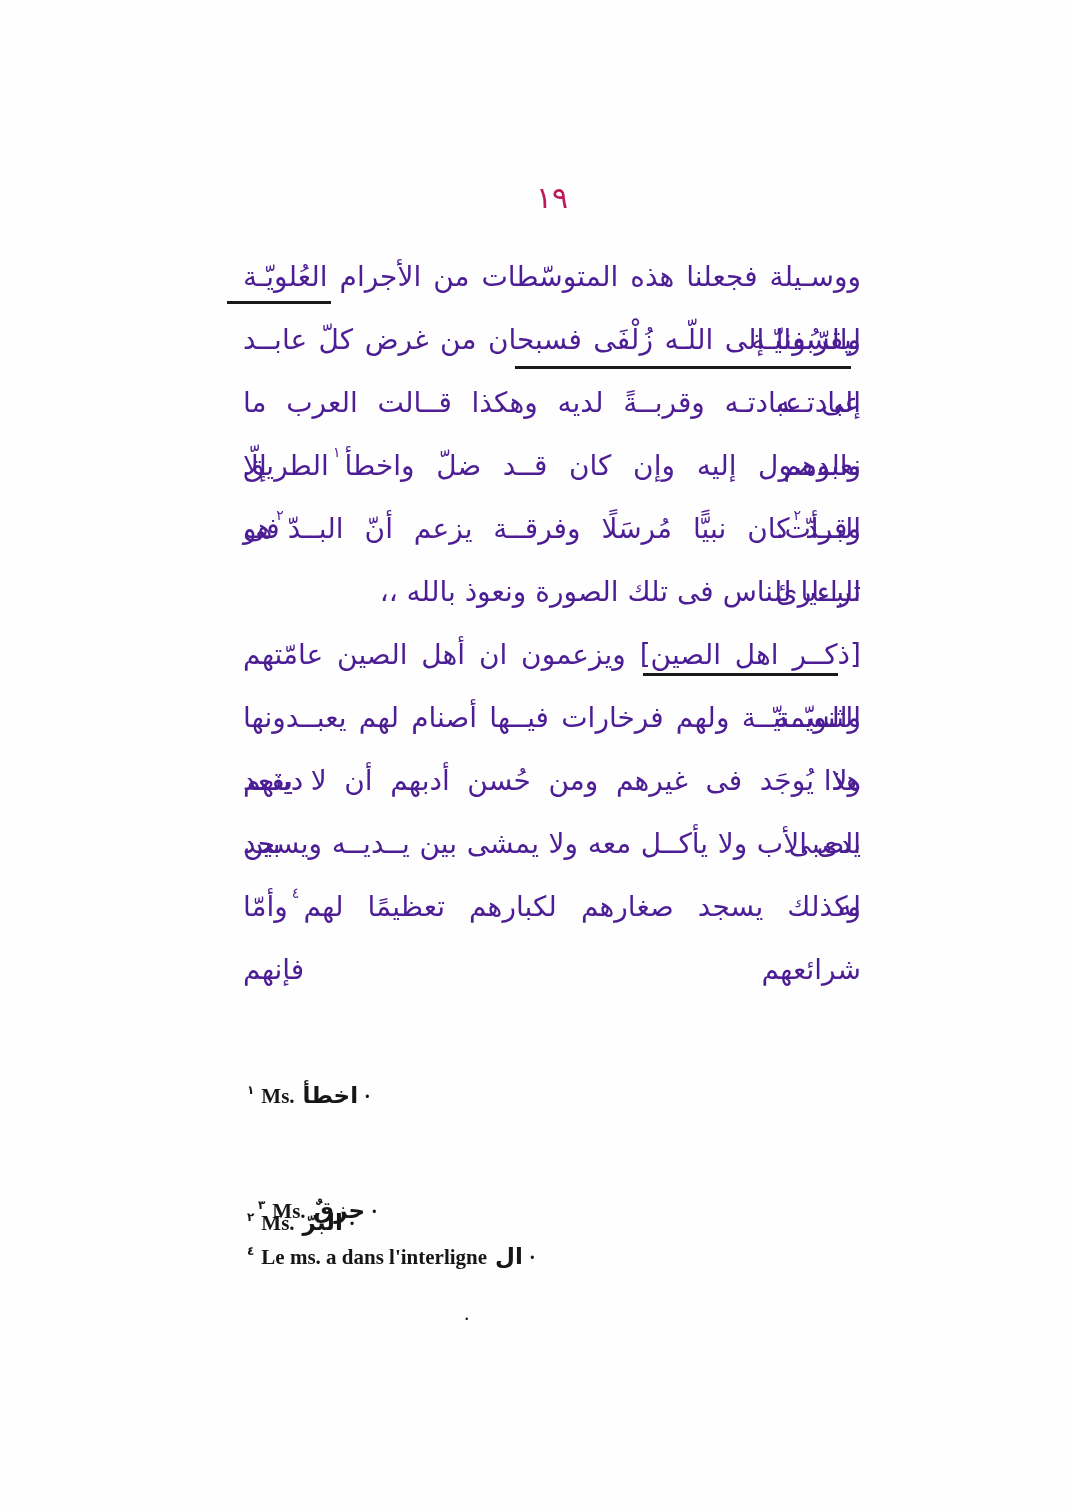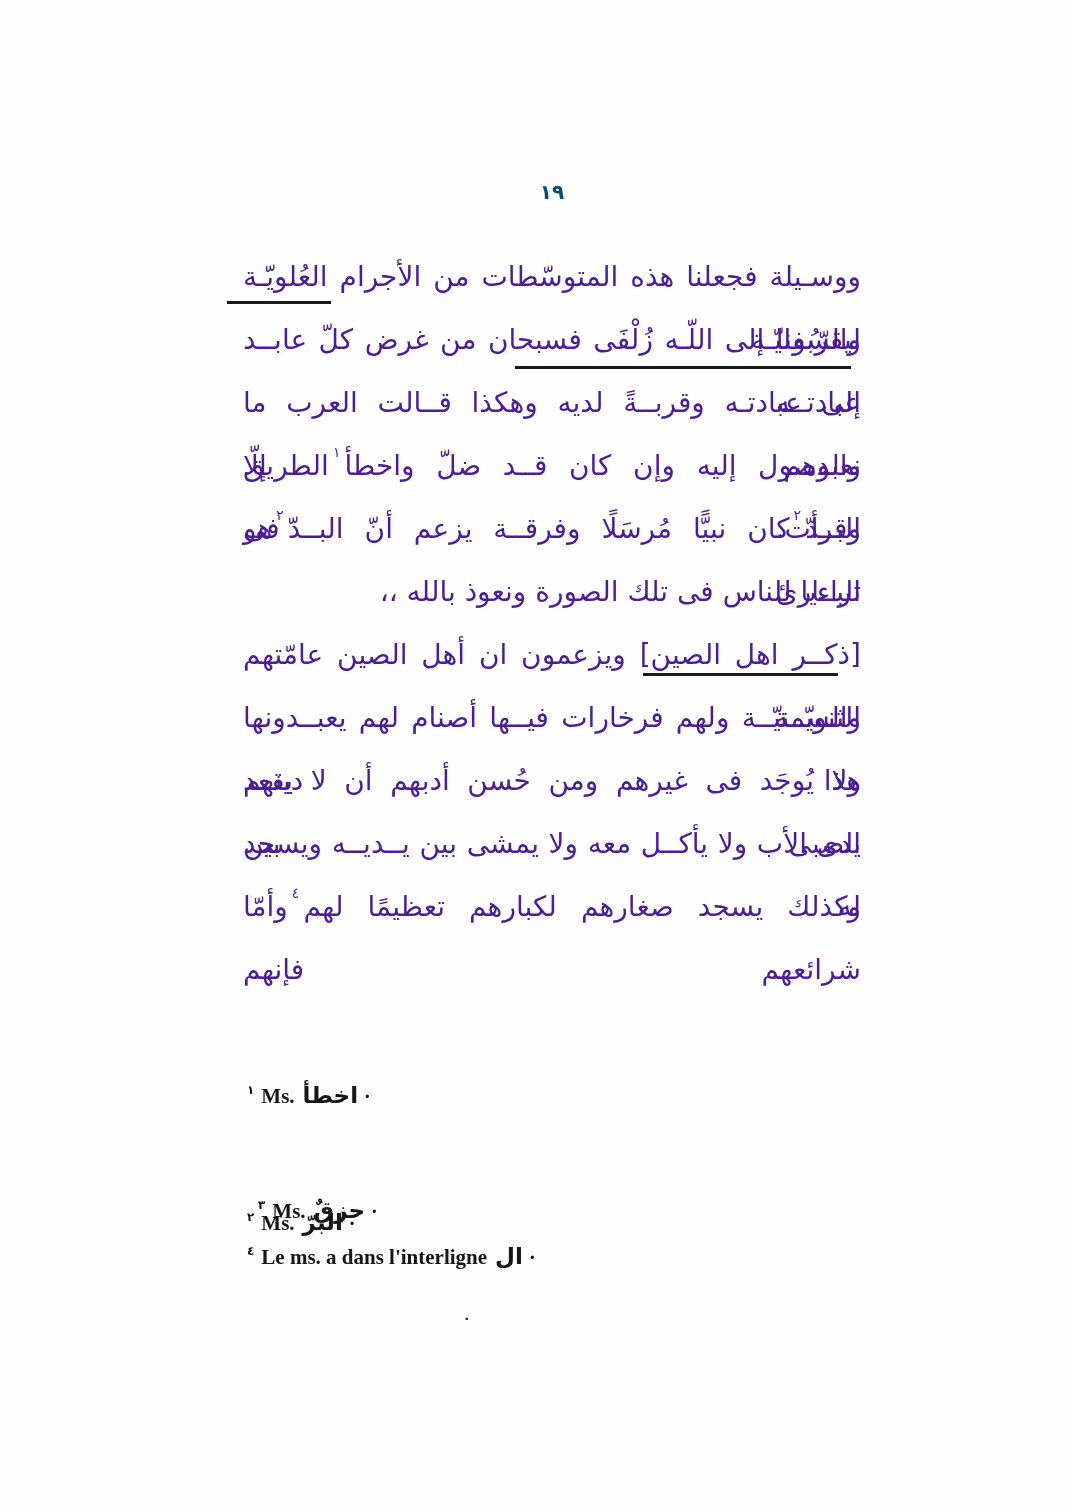--- a/index.html
+++ b/index.html
@@ -10,22 +10,22 @@
     font-family:"DejaVu Sans", sans-serif;
     overflow:hidden;
   }
   .page {
     position:absolute; inset:0;
     background:#fefefe;
   }
   #page-num {
     position:absolute; top:180px; left:243px; width:618px;
     text-align:center;
-    font-size:20px; font-weight:bold;
-    color:#0c4a6e;
+    font-size:30px; font-weight:normal;
+    color:#be185d;
   }
   #text-block {
     position:absolute; top:245px; left:243px; width:618px;
     direction:rtl;
     color:#4c1d95;
   }
   .line {
     height:63px; line-height:63px;
     font-size:28px;
     text-align:justify;

